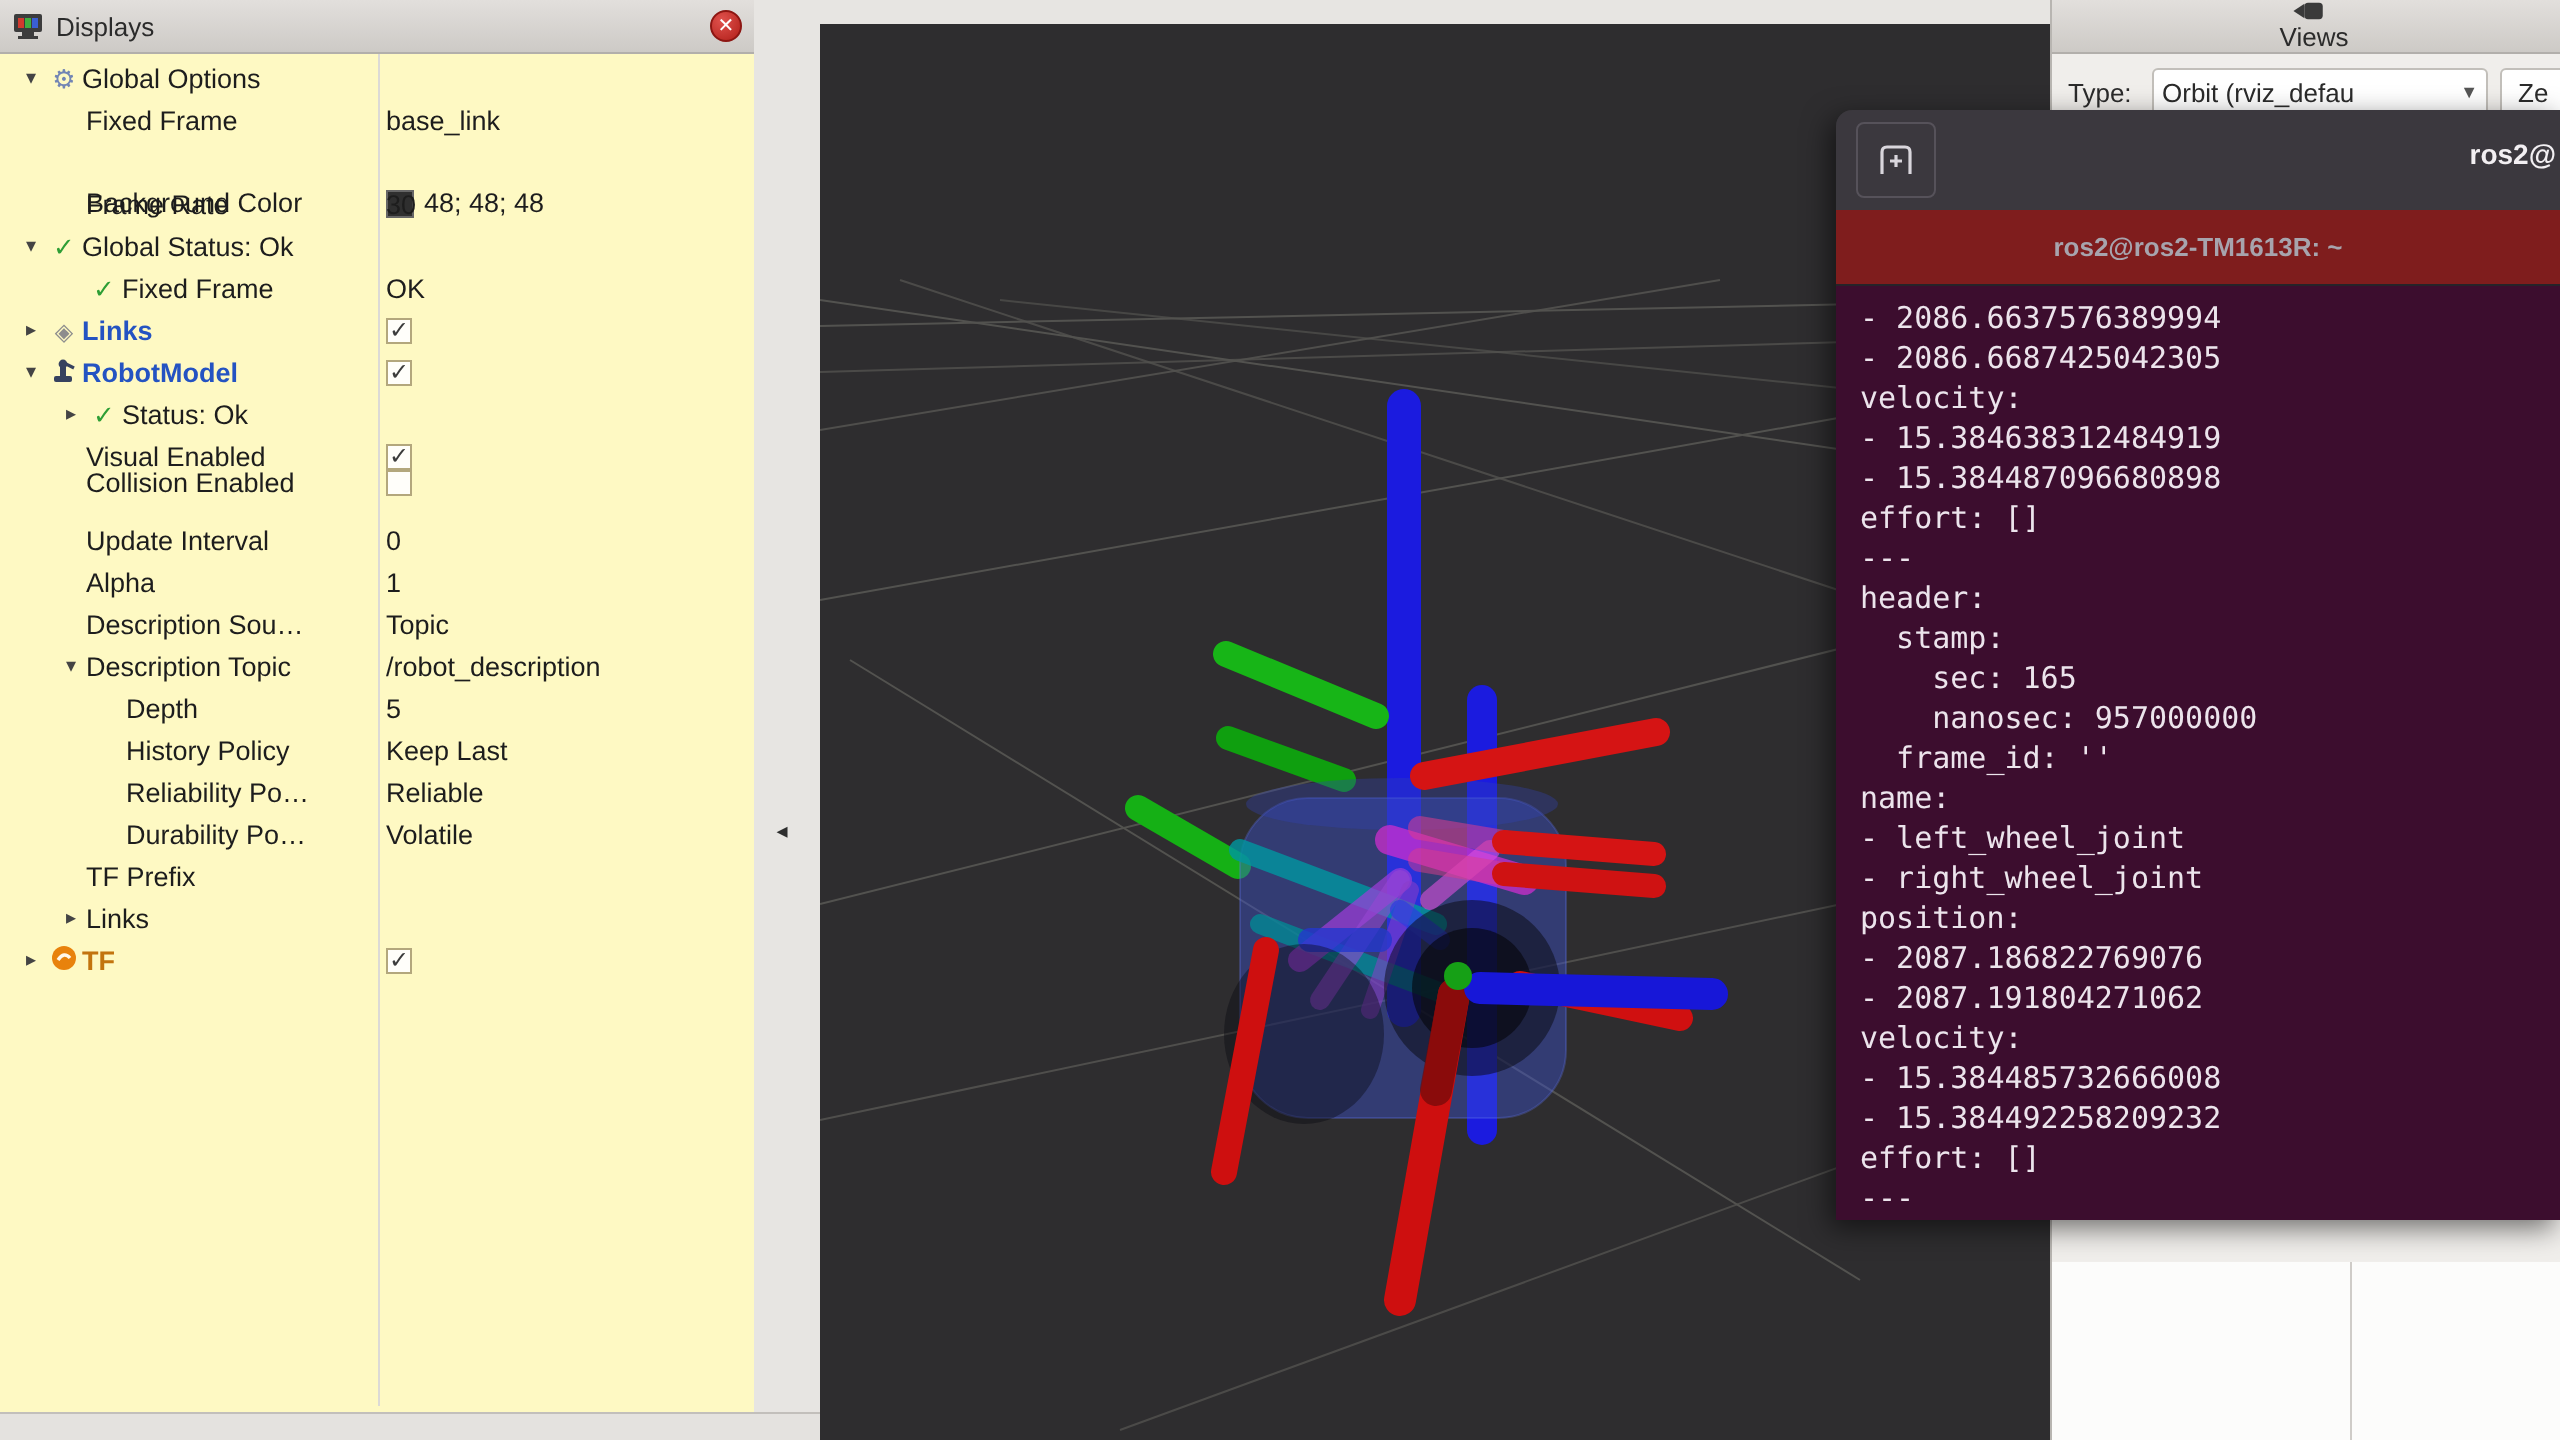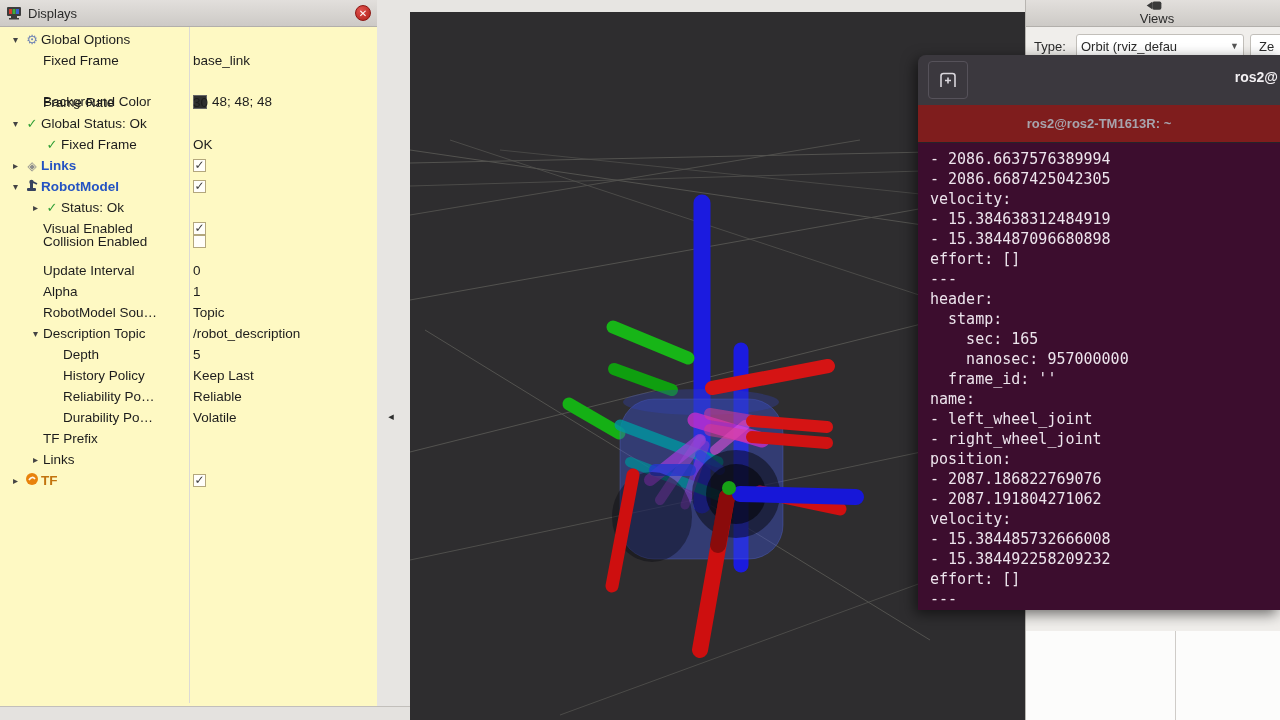--- a/index.html
+++ b/index.html
@@ -174,21 +174,21 @@
         <span class="row-label">Update Interval</span>
         <span class="row-value">0</span>
       </div>
       <div class="prop-row" style="top: 254px;">
         <span class="tree-arrow" style="margin-left:28px"></span>
         <span class="row-label">Alpha</span>
         <span class="row-value">1</span>
       </div>
       <div class="prop-row" style="top: 275px;">
         <span class="tree-arrow" style="margin-left:28px"></span>
-        <span class="row-label">RobotModel Sou…</span>
+        <span class="row-label">Description Sou…</span>
         <span class="row-value">Topic</span>
       </div>
       <div class="prop-row" style="top: 296px;">
         <span class="tree-arrow" style="margin-left:28px">▾</span>
         <span class="row-label">Description Topic</span>
         <span class="row-value">/robot_description</span>
       </div>
       <div class="prop-row" style="top: 317px;">
         <span class="tree-arrow" style="margin-left:48px"></span>
         <span class="row-label">Depth</span>

